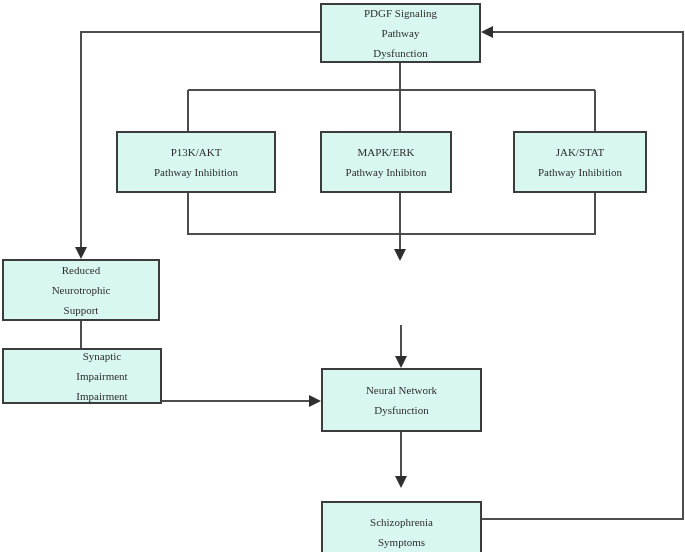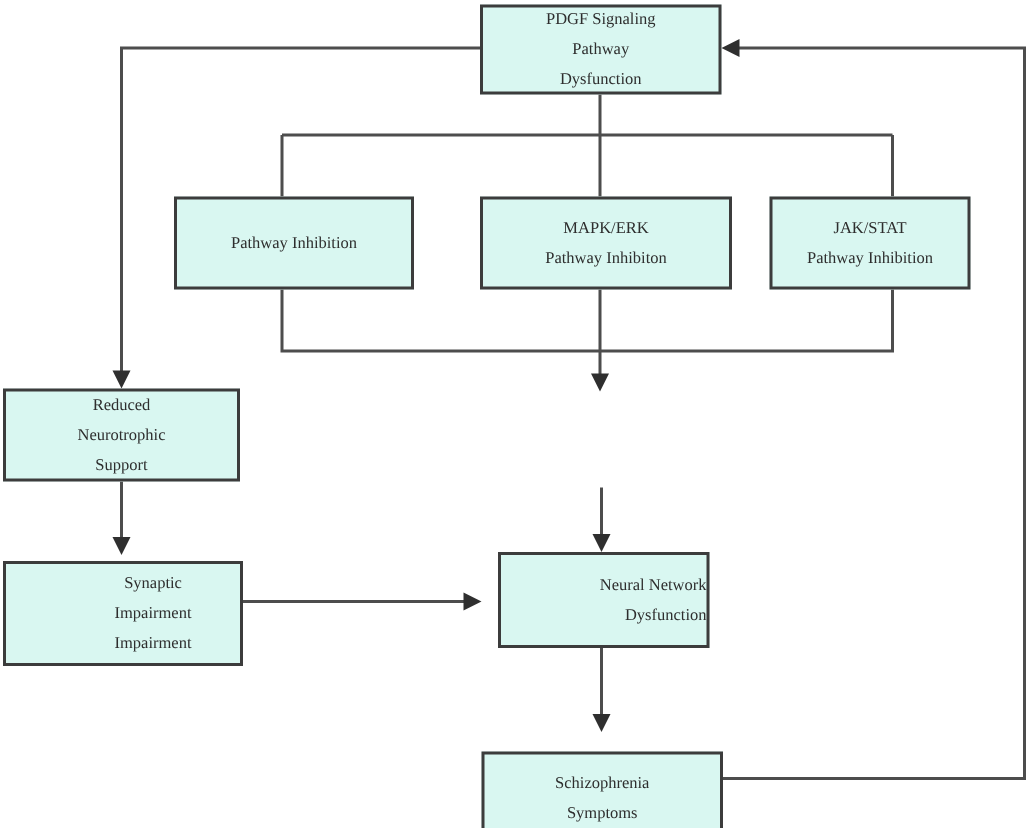--- a/index.html
+++ b/index.html
@@ -43,26 +43,26 @@
     flex-direction: column;
     justify-content: center;
     align-items: center;
     text-align: center;
     font-size: 11px;
     line-height: 20px;
   }
   .node span { display: block; white-space: nowrap; }
   .node-pdgf          { left: 320px; top: 3px;   width: 161px; height: 60px; }
   .node-pi3k          { left: 116px; top: 131px; width: 160px; height: 62px; }
-  .node-mapk          { left: 320px; top: 131px; width: 168px; height: 62px; }
+  .node-mapk          { left: 320px; top: 131px; width: 132px; height: 62px; }
   .node-jak           { left: 513px; top: 131px; width: 134px; height: 62px; }
   .node-reduced       { left: 2px;   top: 259px; width: 158px; height: 62px; text-align: right; }
   .node-cell          { left: 233px; top: 261px; width: 336px; height: 64px; font-size: 16px; line-height: 21px; }
-  .node-synaptic      { left: 2px;   top: 374px; width: 160px; height: 70px; padding-left: 40px; }
-  .node-neural        { left: 332px; top: 368px; width: 141px; height: 64px; align-items: flex-end; }
+  .node-synaptic      { left: 2px;   top: 348px; width: 160px; height: 56px; padding-left: 40px; }
+  .node-neural        { left: 321px; top: 368px; width: 161px; height: 64px; }
   .node-schizophrenia { left: 321px; top: 488px; width: 161px; height: 62px; margin-top: 13px; }
 </style>
 </head>
 <body>
 
 <div class="canvas">
 
   <svg class="edge-layer" viewBox="0 0 685 552" xmlns="http://www.w3.org/2000/svg">
 
     <path class="edge" d="M320,32 L81,32 L81,248"></path>
@@ -89,20 +89,21 @@
     <polygon class="arrowhead" points="493,26 493,38 481,32"></polygon>
   </svg>
 
   <div class="node node-pdgf">
     <span>PDGF Signaling</span>
     <span>Pathway</span>
     <span>Dysfunction</span>
   </div>
 
   <div class="node node-pi3k">
+    <span>P13K/AKT</span>
     <span>Pathway Inhibition</span>
   </div>
 
   <div class="node node-mapk">
     <span>MAPK/ERK</span>
     <span>Pathway Inhibiton</span>
   </div>
 
   <div class="node node-jak">
     <span>JAK/STAT</span>

